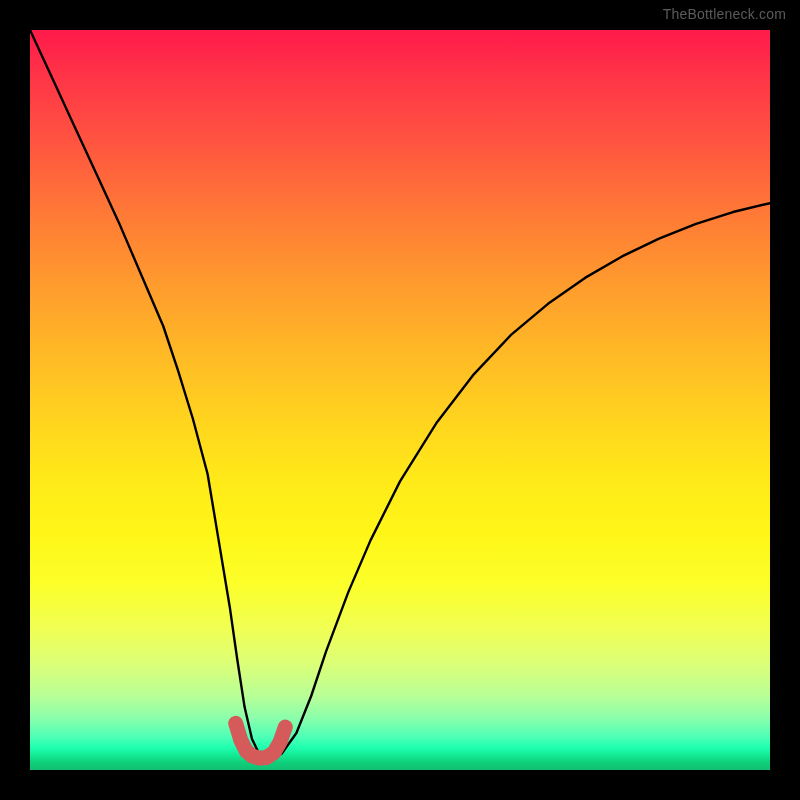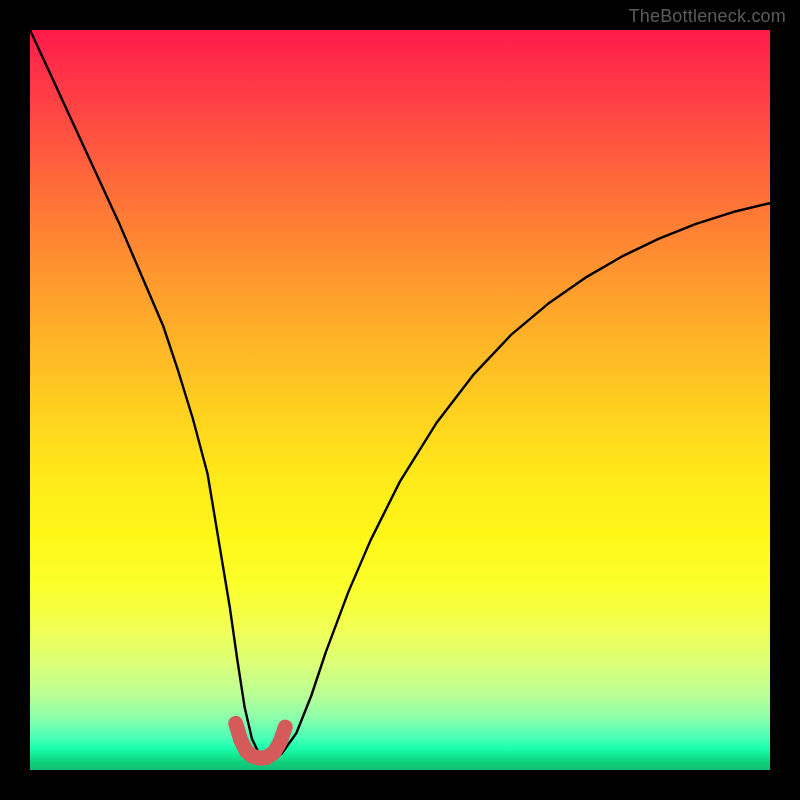--- a/index.html
+++ b/index.html
@@ -36,21 +36,21 @@
       #11e58e 98.2%,
       #0fce7a 99%,
       #11bf72 100%
     );
   }
   .watermark {
     position: absolute;
     top: 6px;
     right: 14px;
     font-family: Arial, Helvetica, sans-serif;
-    font-size: 18px;
+    font-size: 14px;
     font-weight: 500;
     color: #5b5b5b;
     letter-spacing: 0.2px;
   }
   .plot {
     position: absolute;
     left: 30px;
     top: 30px;
     width: 740px;
     height: 740px;

